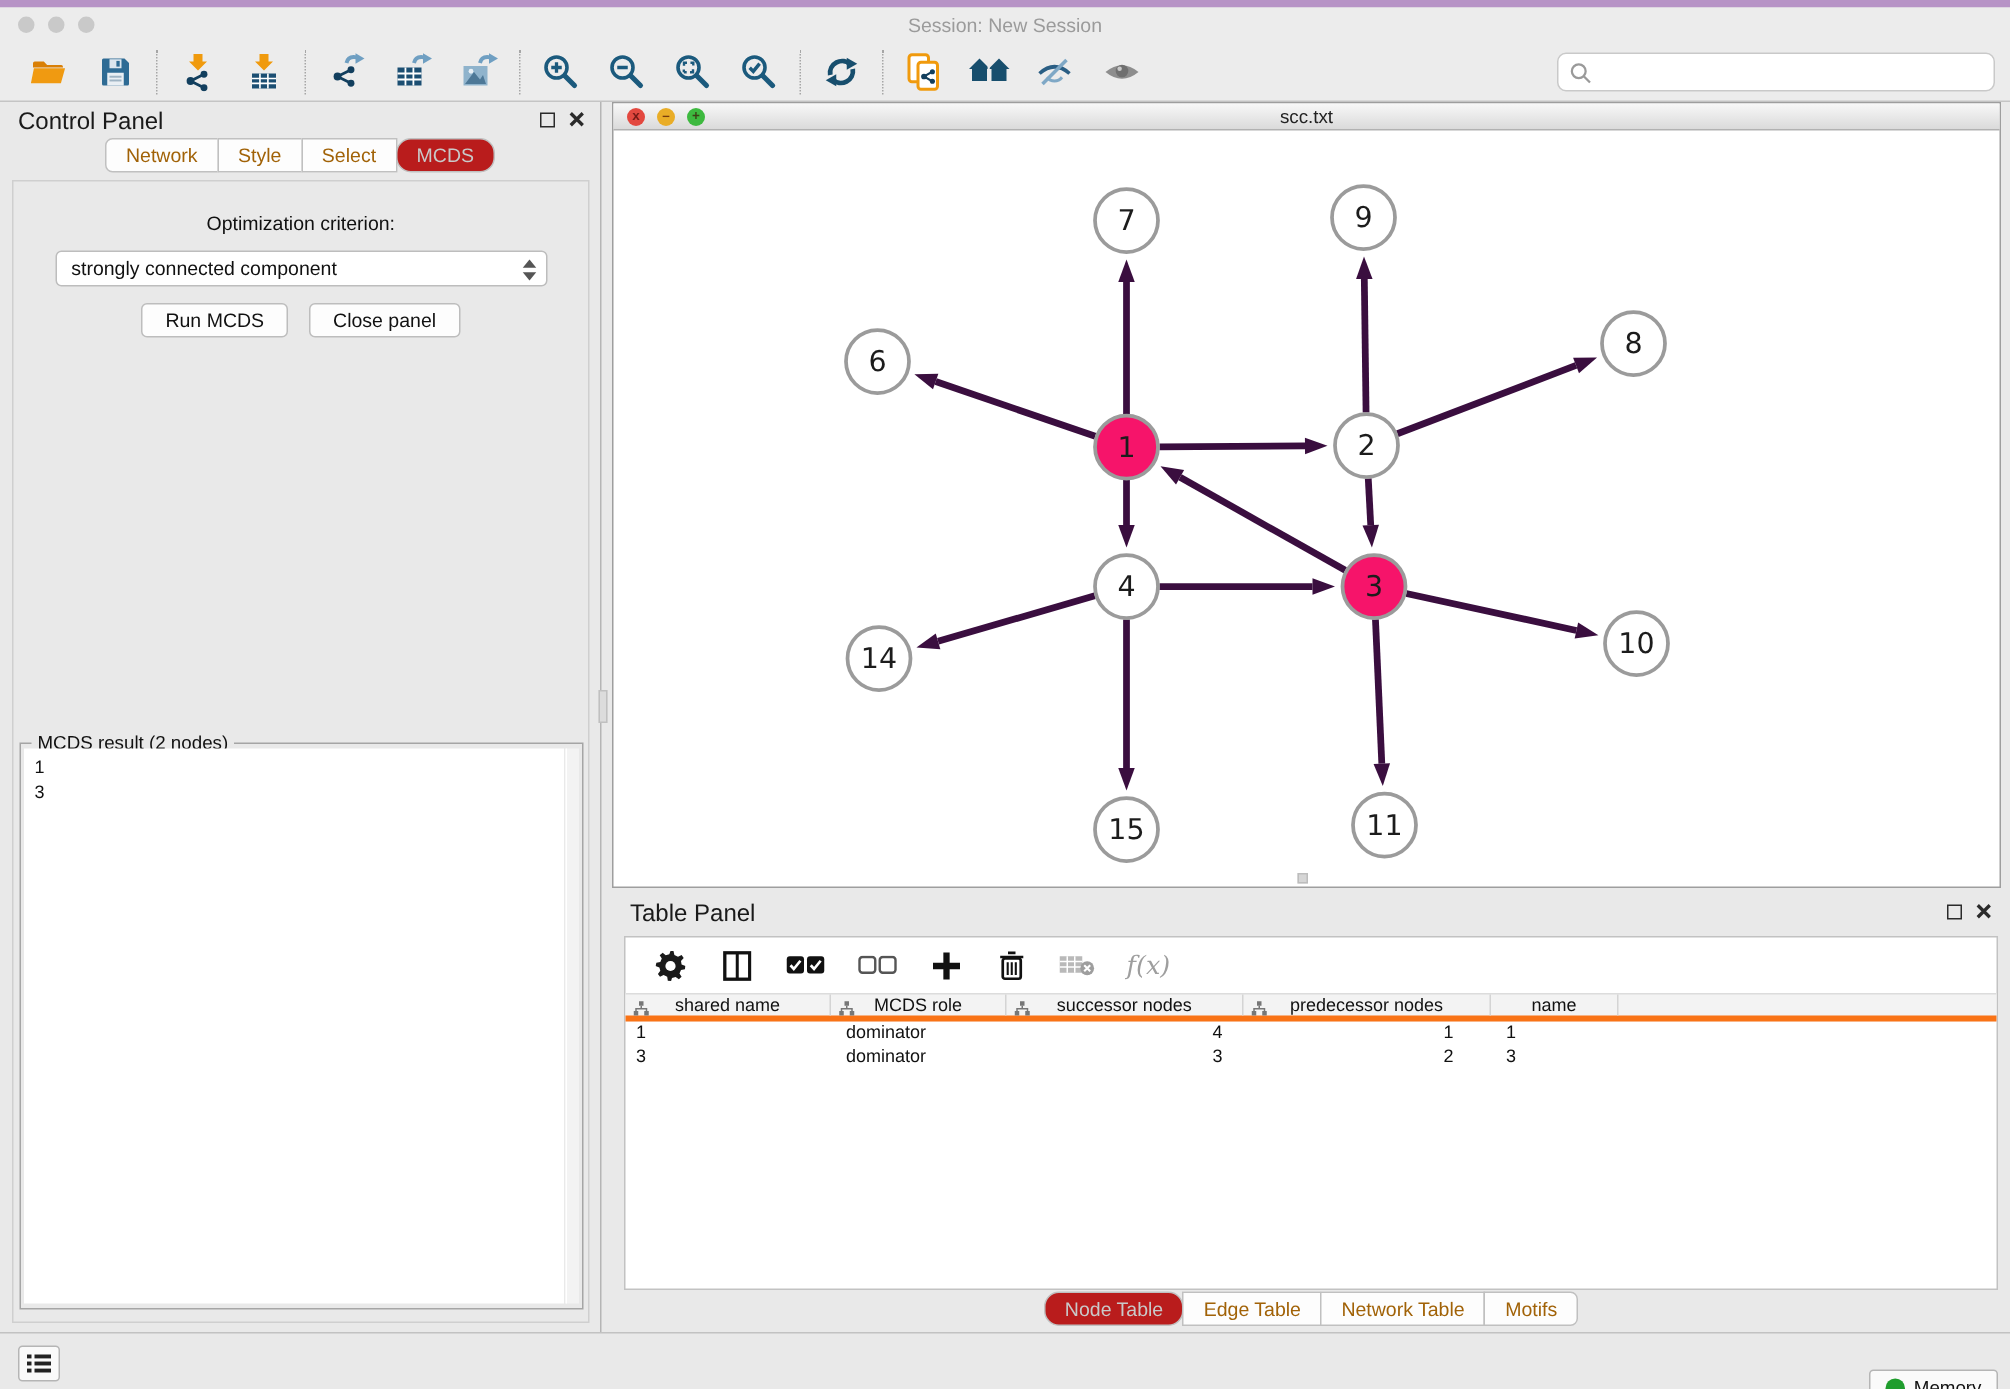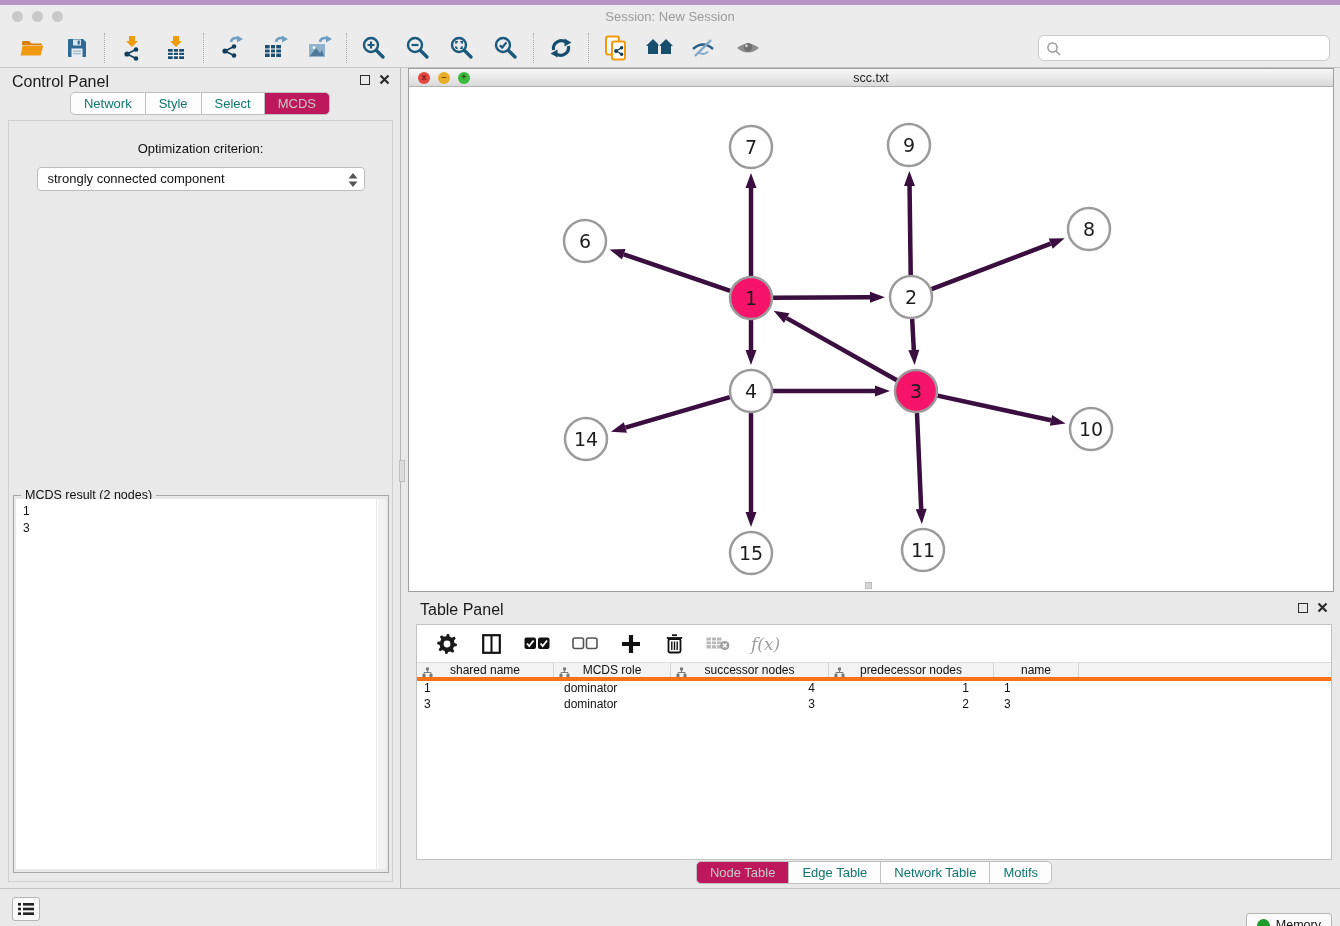--- a/index.html
+++ b/index.html
@@ -20,24 +20,24 @@
   .search-wrap svg { position:absolute; left:7px; top:5px; }
   .search-wrap input { position:absolute; left:26px; right:6px; top:0; height:24px; border:none; outline:none; background:transparent; font-size:13px; font-family:"Liberation Sans",sans-serif; }
 
   
   .control-panel { position:absolute; left:0; top:68px; width:401px; height:820px; background:#e9e9e9; border-right:1px solid #b5b5b5; }
   .panel-header { height:24px; position:relative; }
   .panel-title { position:absolute; left:12px; top:5px; font-size:16px; color:#1a1a1a; }
   .win-btns { position:absolute; right:10px; top:6px; display:flex; gap:9px; align-items:center; }
   .float-icon { width:10px; height:10px; border:1.6px solid #2b2b2b; }
   .tabs { display:flex; justify-content:center; }
-  .tab { padding:3px 13px; background:#fdfdfd; border:1px solid #c0c0c0; margin-left:-1px; font-size:13px; color:#0f766e; cursor:default; }
+  .tab { padding:3px 13px; background:#fdfdfd; border:1px solid #c0c0c0; margin-left:-1px; font-size:13px; color:#a16207; cursor:default; }
   .tab:first-child { border-top-left-radius:5px; border-bottom-left-radius:5px; margin-left:0; }
   .tab:last-child { border-top-right-radius:5px; border-bottom-right-radius:5px; }
-  .tab.active { background:#be185d; color:#c9c9c9; }
+  .tab.active { background:#b91c1c; color:#c9c9c9;border-radius:10px; }
   .cp-body { position:absolute; left:8px; top:52px; width:385px; bottom:6px; background:#e9e9e9; border:1px solid #cfcfcf; }
   .opt-label { text-align:center; margin-top:20px; font-size:13px; color:#111; }
   .dropdown { margin:11px auto 0; width:328px; height:24px; background:#fff; border:1px solid #bdbdbd; border-radius:4px; position:relative; font-size:13px; line-height:22px; padding-left:10px; color:#111; }
   .dropdown svg { position:absolute; right:5px; top:4px; }
   .btn-row { display:flex; justify-content:center; gap:14px; margin-top:11px; }
   .btn { padding:3px 15px; background:#fdfdfd; border:1px solid #bdbdbd; border-radius:4px; font-size:13px; color:#111; cursor:default; }
   .result-group { position:absolute; left:4px; top:374px; width:376px; height:378px; border:1px solid #a5a5a5; background:#e9e9e9; }
   .result-label { position:absolute; top:-8px; left:7px; background:#e9e9e9; padding:0 4px; font-size:12.5px; color:#111; }
   .result-area { position:absolute; left:2px; right:12px; top:3px; bottom:3px; background:#fff; font-size:12px; color:#111; padding:4px 7px; white-space:pre; line-height:17px; }
   .result-scroll { position:absolute; right:2px; top:3px; bottom:3px; width:9px; background:#f3f3f3; border-left:1px solid #fff; }
@@ -252,20 +252,24 @@
       <div class="tab active">MCDS</div>
     </div>
   <div class="cp-body">
     <div class="opt-label">Optimization criterion:</div>
     <div class="dropdown">
       <span>strongly connected component</span>
       <svg width="12" height="16" viewBox="0 0 12 16">
         <polygon points="6,1 10.5,6.5 1.5,6.5" fill="#555"></polygon>
         <polygon points="6,15 10.5,9.5 1.5,9.5" fill="#555"></polygon>
       </svg>
+    </div>
+    <div class="btn-row">
+      <button class="btn">Run MCDS</button>
+      <button class="btn">Close panel</button>
     </div>
     <div class="result-group">
       <span class="result-label">MCDS result (2 nodes)</span>
       <div class="result-area" id="result-area">1
 3</div>
       <div class="result-scroll"></div>
     </div>
   </div>
 </div>
 <div class="splitter-handle"></div>

